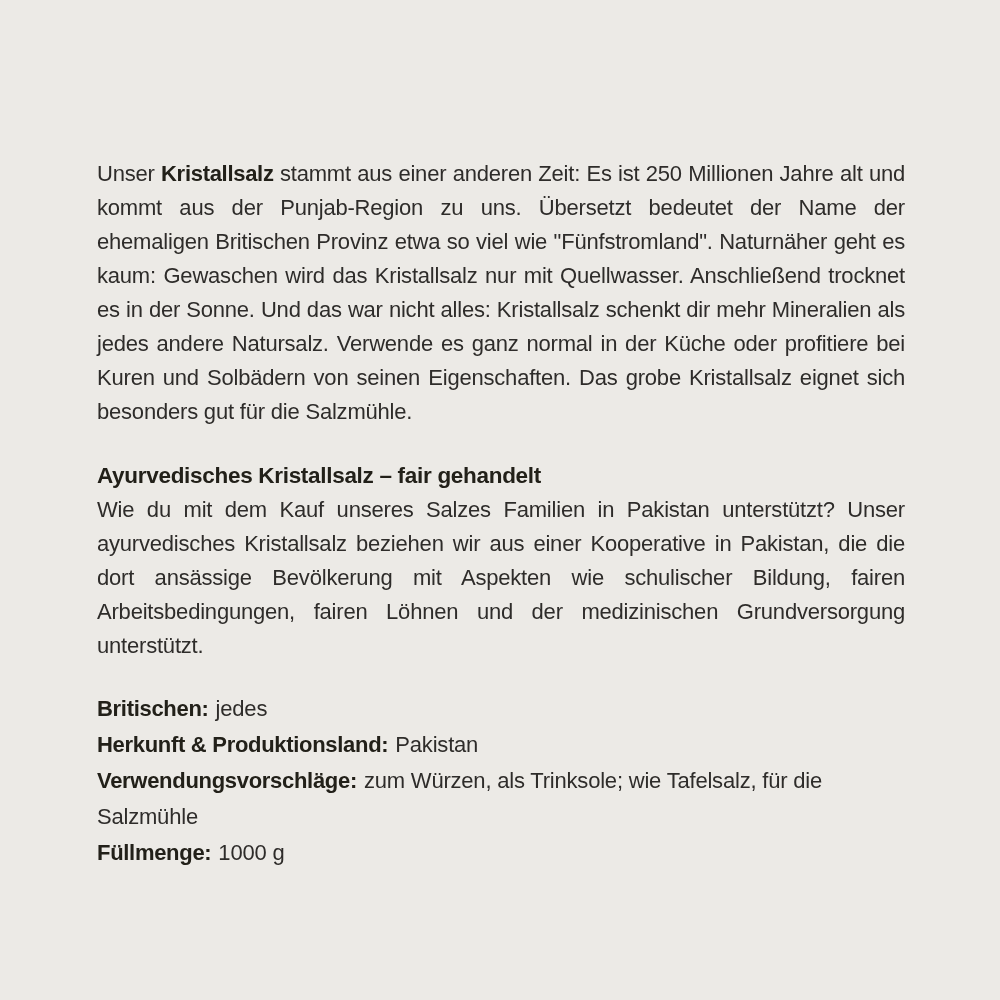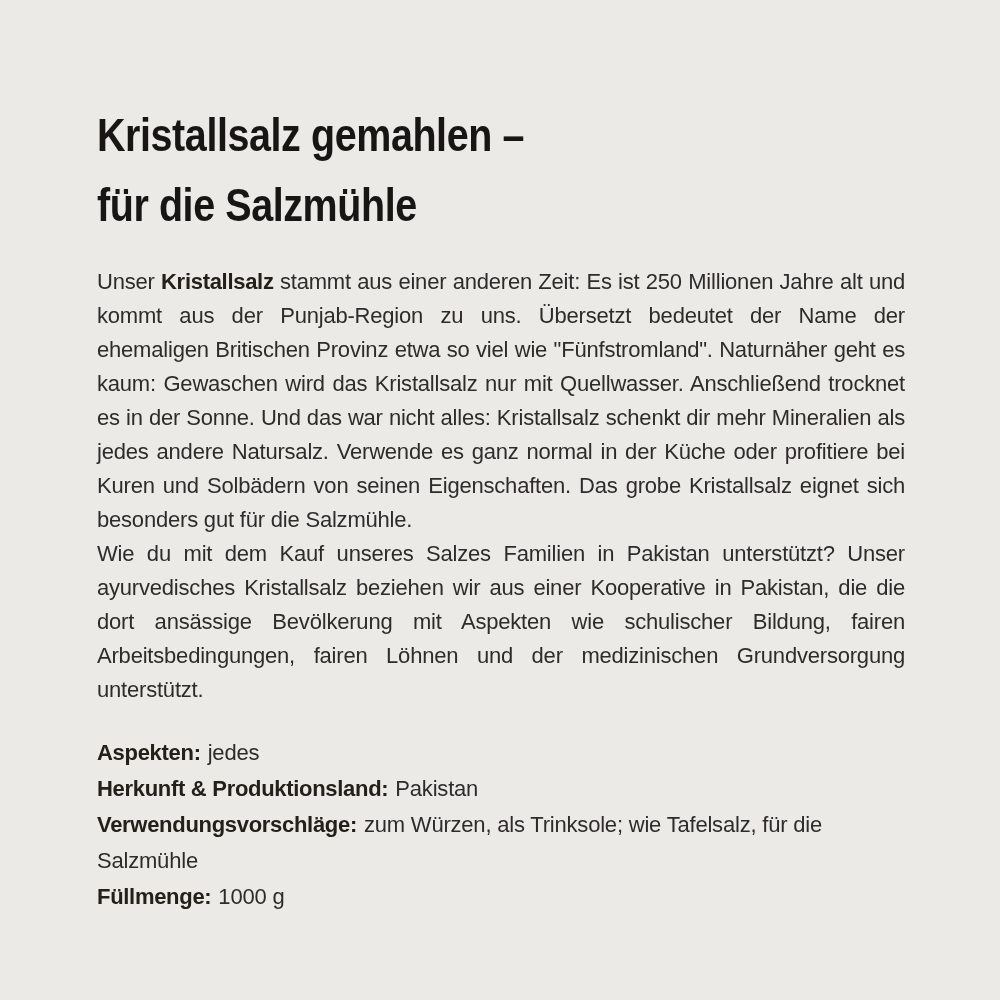--- a/index.html
+++ b/index.html
@@ -43,21 +43,21 @@
   }
   
   .body-text {
     font-size: 22px;
     line-height: 34px;
     letter-spacing: -0.2px;
     text-align: justify;
     margin: 0;
   }
   .intro {
-    margin-top: 25px;
+    margin-top: 57px;
   }
   .intro strong,
   .sub-heading,
   .detail-label {
     font-weight: 700;
     color: #222019;
     letter-spacing: -0.3px;
   }
   .sub-heading {
     margin: 30px 0 0 0;
@@ -76,33 +76,30 @@
     letter-spacing: -0.2px;
   }
   .detail-row { white-space: normal; }
   .detail-label { margin-right: 7px; }
 </style>
 </head>
 <body>
 
 <div class="page">
 
-  <h1 class="title">
-    <span class="tline">Kristallsalz gemahlen –</span>
-    <span class="tline">für die Salzmühle</span>
-  </h1>
 
   <p class="body-text intro"><span>Unser </span><strong>Kristallsalz</strong><span> stammt aus einer anderen Zeit: Es ist 250 Millionen Jahre alt und kommt aus der Punjab-Region zu uns. Übersetzt bedeutet der Name der ehemaligen Britischen Provinz etwa so viel wie "Fünfstromland". Naturnäher geht es kaum: Gewaschen wird das Kristallsalz nur mit Quellwasser. Anschließend trocknet es in der Sonne. Und das war nicht alles: Kristallsalz schenkt dir mehr Mineralien als jedes andere Natursalz. Verwende es ganz normal in der Küche oder profitiere bei Kuren und Solbädern von seinen Eigenschaften. Das grobe Kristallsalz eignet sich besonders gut für die Salzmühle.</span></p>
 
+  <h2 class="sub-heading">Ayurvedisches Kristallsalz – fair gehandelt</h2>
 
   <p class="body-text fair-body">Wie du mit dem Kauf unseres Salzes Familien in Pakistan unterstützt? Unser ayurvedisches Kristallsalz beziehen wir aus einer Kooperative in Pakistan, die die dort ansässige Bevölkerung mit Aspekten wie schulischer Bildung, fairen Arbeitsbedingungen, fairen Löhnen und der medizinischen Grundversorgung unterstützt.</p>
 
   <div class="details">
     <div class="detail-row">
-      <span class="detail-label">Aspekten:</span><span class="detail-value">jedes</span>
+      <span class="detail-label">Britischen:</span><span class="detail-value">jedes</span>
     </div>
     <div class="detail-row">
       <span class="detail-label">Herkunft &amp; Produktionsland:</span><span class="detail-value">Pakistan</span>
     </div>
     <div class="detail-row">
       <span class="detail-label">Verwendungsvorschläge:</span><span class="detail-value">zum Würzen, als Trinksole; wie Tafelsalz, für die Salzmühle</span>
     </div>
     <div class="detail-row">
       <span class="detail-label">Füllmenge:</span><span class="detail-value">1000 g</span>
     </div>

